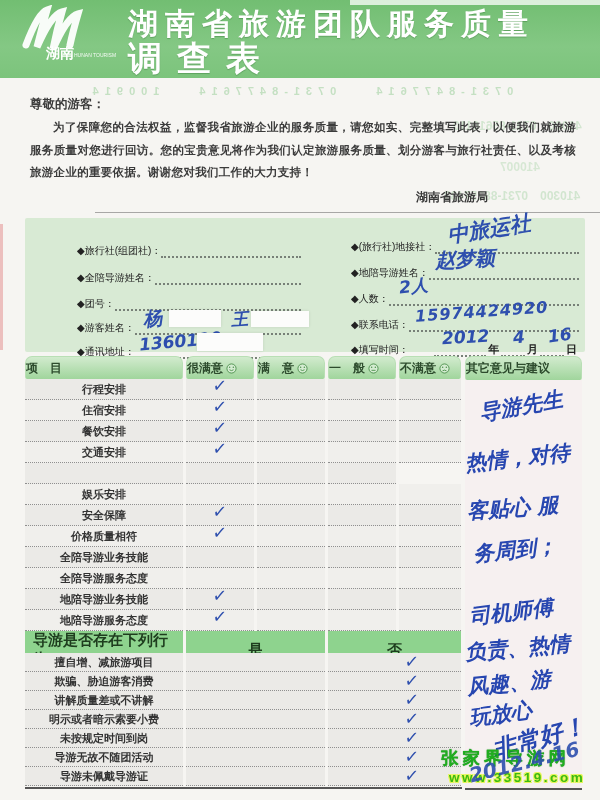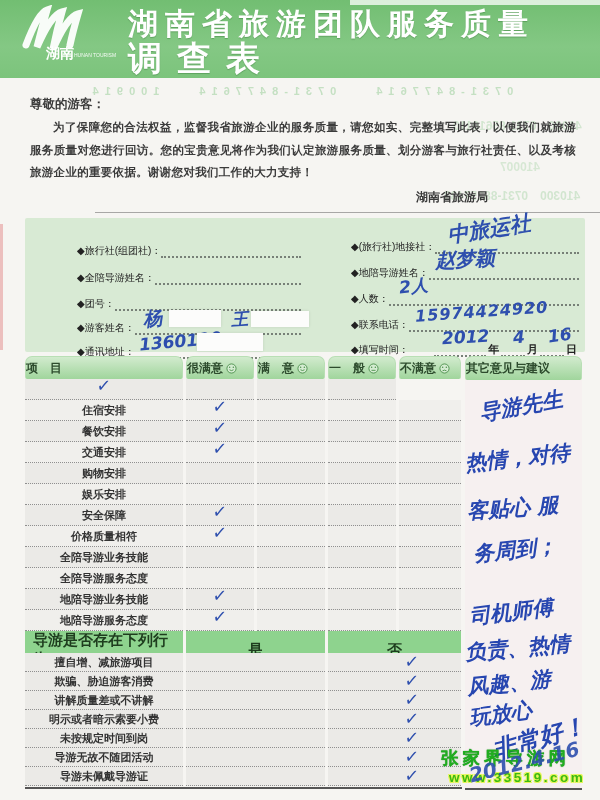--- a/index.html
+++ b/index.html
@@ -236,20 +236,21 @@
         <svg width="11" height="11" viewBox="0 0 12 12">
             <circle cx="6" cy="6" r="5" fill="#d5ecd2" stroke="#4c8f4c"></circle>
             <circle cx="4" cy="4.6" r=".8" fill="#4c8f4c"></circle>
             <circle cx="8" cy="4.6" r=".8" fill="#4c8f4c"></circle>
             <path d="M3.8 8.6 Q6 6.9 8.2 8.6" stroke="#4c8f4c" fill="none"></path>
           </svg>
       </div>
     </div>
 
     <div class="trow">
+      <div class="cell lblcell">行程安排</div>
       <div class="cell">
           <span class="check">✓</span>
         </div>
       <div class="cell"></div>
       <div class="cell"></div>
       <div class="cell"></div>
     </div>
     <div class="trow">
       <div class="cell lblcell">住宿安排</div>
       <div class="cell">
@@ -271,21 +272,20 @@
     <div class="trow">
       <div class="cell lblcell">交通安排</div>
       <div class="cell">
           <span class="check">✓</span>
         </div>
       <div class="cell"></div>
       <div class="cell"></div>
       <div class="cell"></div>
     </div>
     <div class="trow">
-      <div class="cell lblcell">购物安排</div>
       <div class="cell">
           <span class="check"></span>
         </div>
       <div class="cell"></div>
       <div class="cell"></div>
       <div class="cell"></div>
     </div>
     <div class="trow">
       <div class="cell lblcell">娱乐安排</div>
       <div class="cell">

